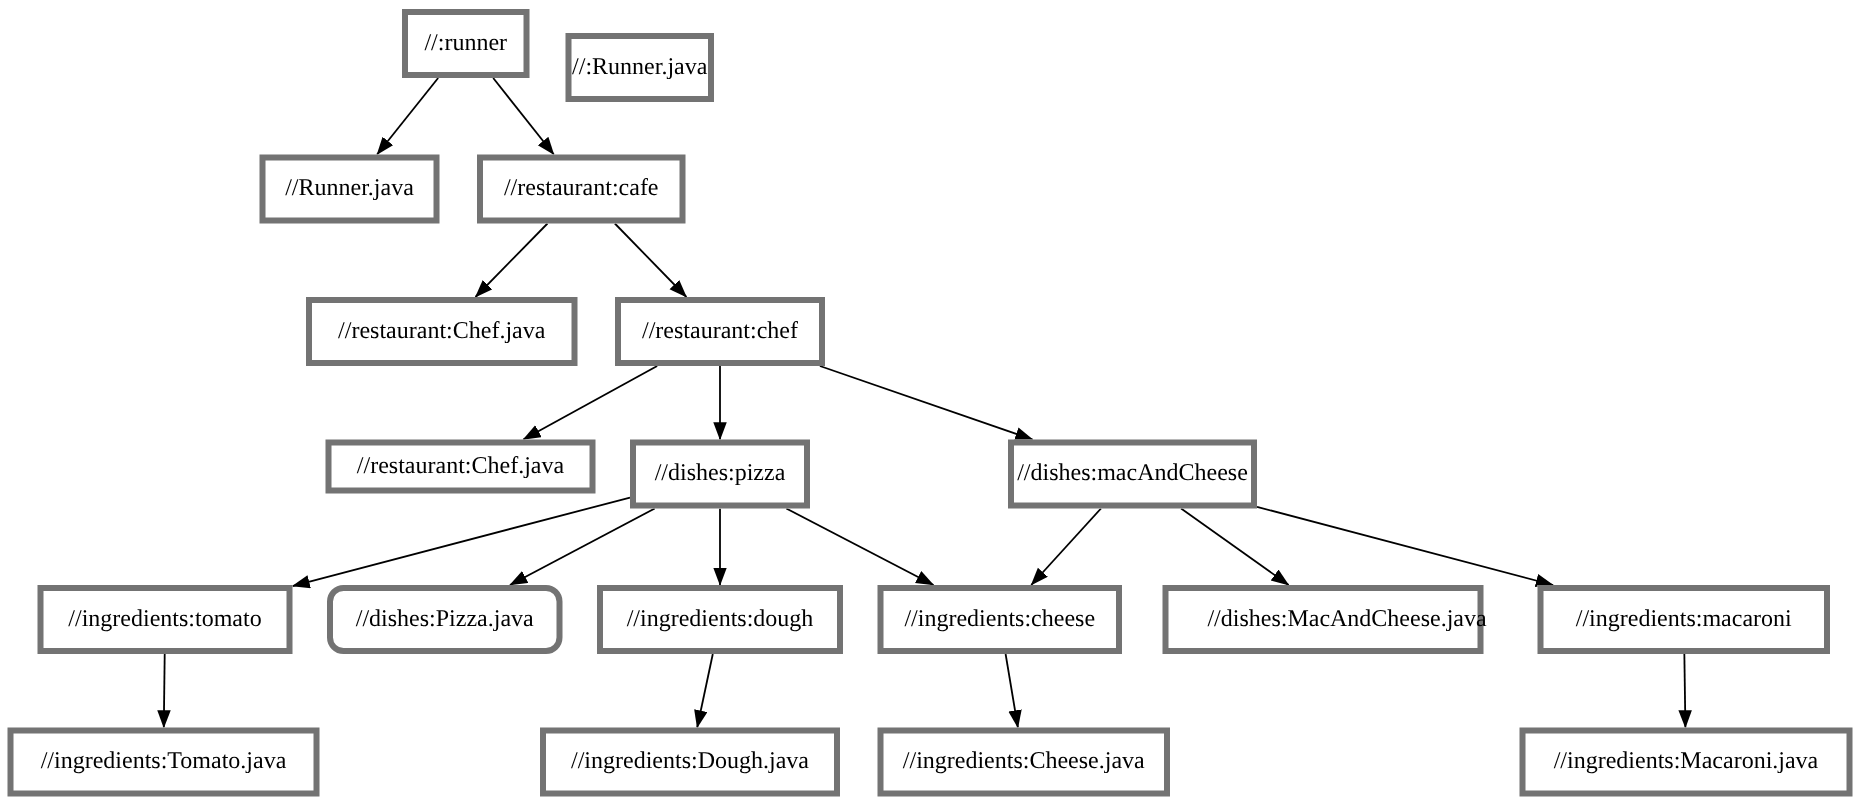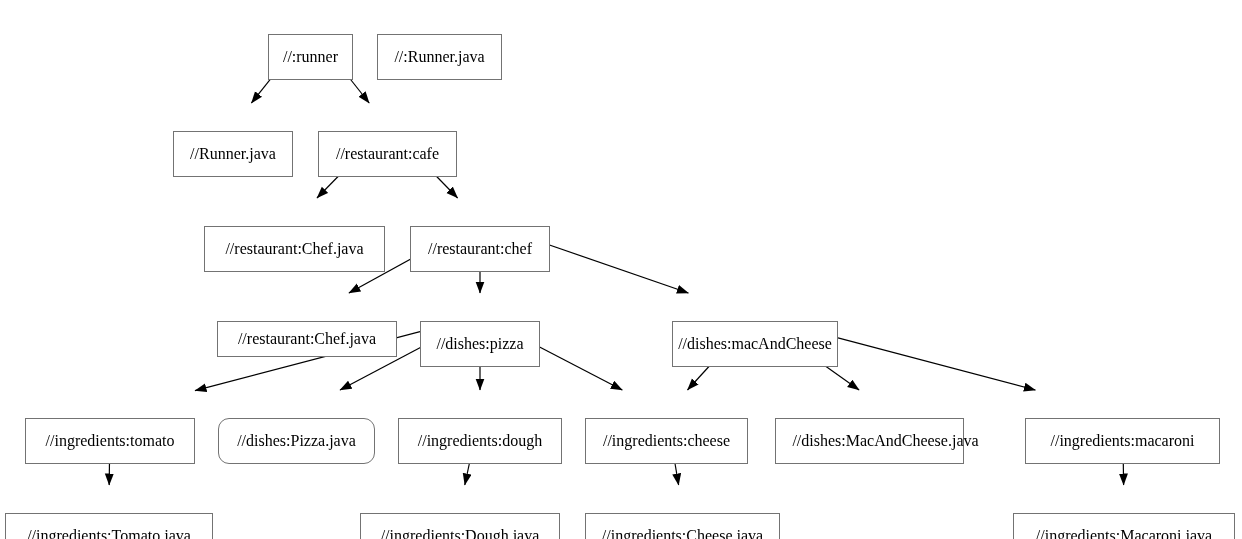--- a/index.html
+++ b/index.html
@@ -19,29 +19,28 @@
     position: absolute;
     left: 0;
     top: 0;
     width: 1242px;
     height: 539px;
   }
   .graph-node {
     position: absolute;
     box-sizing: border-box;
     background: #ffffff;
-    border: 1px solid #737373;
+    border: 4px solid #737373;
     display: flex;
     align-items: center;
     justify-content: center;
     white-space: nowrap;
     font-size: 16px;
     color: #000000;
     line-height: 1;
-    margin-top: 28px;
   }
 </style>
 </head>
 <body>
 
 <div class="graph-canvas">
   <svg class="edges-layer" width="1242" height="539" viewBox="0 0 1242 539" xmlns="http://www.w3.org/2000/svg">
     <defs>
       <marker id="arrowhead" markerUnits="userSpaceOnUse" markerWidth="13" markerHeight="10" refX="11.5" refY="4.5" orient="auto">
         <path d="M0,0 L12,4.5 L0,9 Z" fill="#000000"></path>
@@ -63,32 +62,32 @@
         <line x1="787.4" y1="339.0" x2="859.1" y2="390.0" stroke="#000000" stroke-width="1.2" marker-end="url(#arrowhead)"></line>
         <line x1="838.0" y1="337.9" x2="1035.4" y2="390.0" stroke="#000000" stroke-width="1.2" marker-end="url(#arrowhead)"></line>
         <line x1="109.8" y1="436.0" x2="109.2" y2="485.0" stroke="#000000" stroke-width="1.2" marker-end="url(#arrowhead)"></line>
         <line x1="475.2" y1="436.0" x2="464.8" y2="485.0" stroke="#000000" stroke-width="1.2" marker-end="url(#arrowhead)"></line>
         <line x1="670.4" y1="436.0" x2="678.6" y2="485.0" stroke="#000000" stroke-width="1.2" marker-end="url(#arrowhead)"></line>
         <line x1="1122.9" y1="436.0" x2="1123.6" y2="485.0" stroke="#000000" stroke-width="1.2" marker-end="url(#arrowhead)"></line>
       </g>
   </svg>
   <div id="node-group">
       <div class="graph-node" style="left: 268px; top: 6px; width: 85px; height: 46px;">//:runner</div>
-      <div class="graph-node" style="left: 377px; top: 6px; width: 125px; height: 46px;">//:Runner.java</div>
+      <div class="graph-node" style="left: 377px; top: 22px; width: 99px; height: 46px;">//:Runner.java</div>
       <div class="graph-node" style="left: 173px; top: 103px; width: 120px; height: 46px;">//Runner.java</div>
       <div class="graph-node" style="left: 318px; top: 103px; width: 139px; height: 46px;">//restaurant:cafe</div>
       <div class="graph-node" style="left: 204px; top: 198px; width: 181px; height: 46px;">//restaurant:Chef.java</div>
       <div class="graph-node" style="left: 410px; top: 198px; width: 140px; height: 46px;">//restaurant:chef</div>
       <div class="graph-node" style="left: 217px; top: 293px; width: 180px; height: 36px;">//restaurant:Chef.java</div>
       <div class="graph-node" style="left: 420px; top: 293px; width: 120px; height: 46px;">//dishes:pizza</div>
       <div class="graph-node" style="left: 672px; top: 293px; width: 166px; height: 46px;">//dishes:macAndCheese</div>
       <div class="graph-node" style="left: 25px; top: 390px; width: 170px; height: 46px;">//ingredients:tomato</div>
       <div class="graph-node" style="left: 218px; top: 390px; width: 157px; height: 46px; border-radius: 11px;">//dishes:Pizza.java</div>
       <div class="graph-node" style="left: 398px; top: 390px; width: 164px; height: 46px;">//ingredients:dough</div>
       <div class="graph-node" style="left: 585px; top: 390px; width: 163px; height: 46px;">//ingredients:cheese</div>
-      <div class="graph-node" style="left: 775px; top: 390px; width: 189px; height: 46px; padding-left: 32px;">//dishes:MacAndCheese.java</div>
+      <div class="graph-node" style="left: 775px; top: 390px; width: 214px; height: 46px; padding-left: 32px;">//dishes:MacAndCheese.java</div>
       <div class="graph-node" style="left: 1025px; top: 390px; width: 195px; height: 46px;">//ingredients:macaroni</div>
       <div class="graph-node" style="left: 5px; top: 485px; width: 208px; height: 46px;">//ingredients:Tomato.java</div>
       <div class="graph-node" style="left: 360px; top: 485px; width: 200px; height: 46px;">//ingredients:Dough.java</div>
       <div class="graph-node" style="left: 585px; top: 485px; width: 195px; height: 46px;">//ingredients:Cheese.java</div>
       <div class="graph-node" style="left: 1013px; top: 485px; width: 222px; height: 46px;">//ingredients:Macaroni.java</div>
     </div>
 </div>
 
 </body></html>

